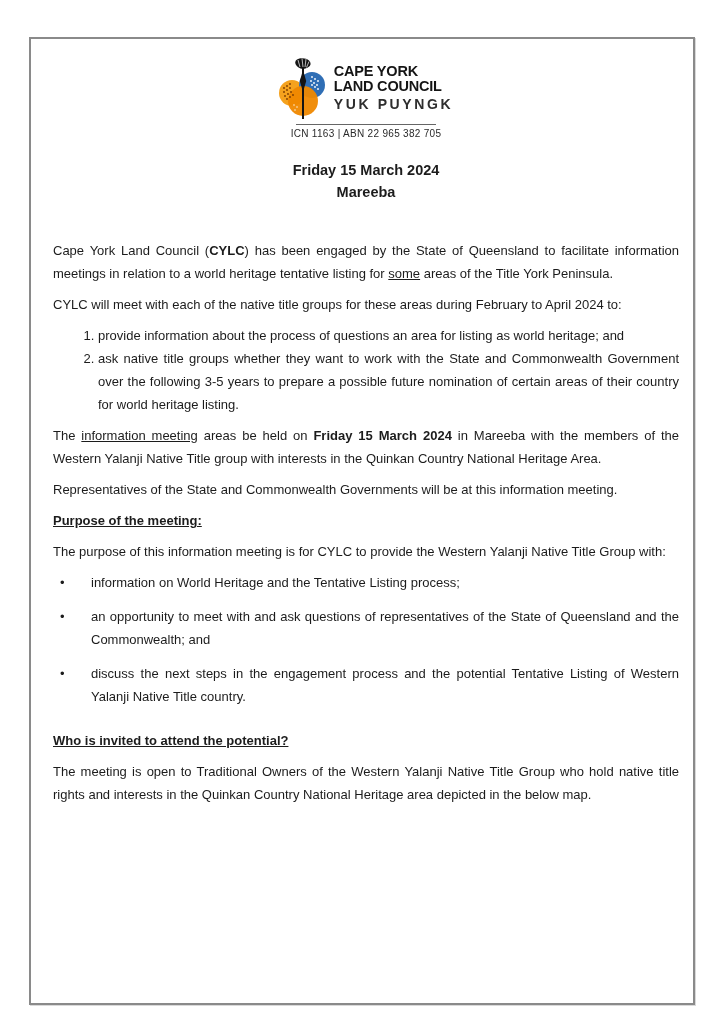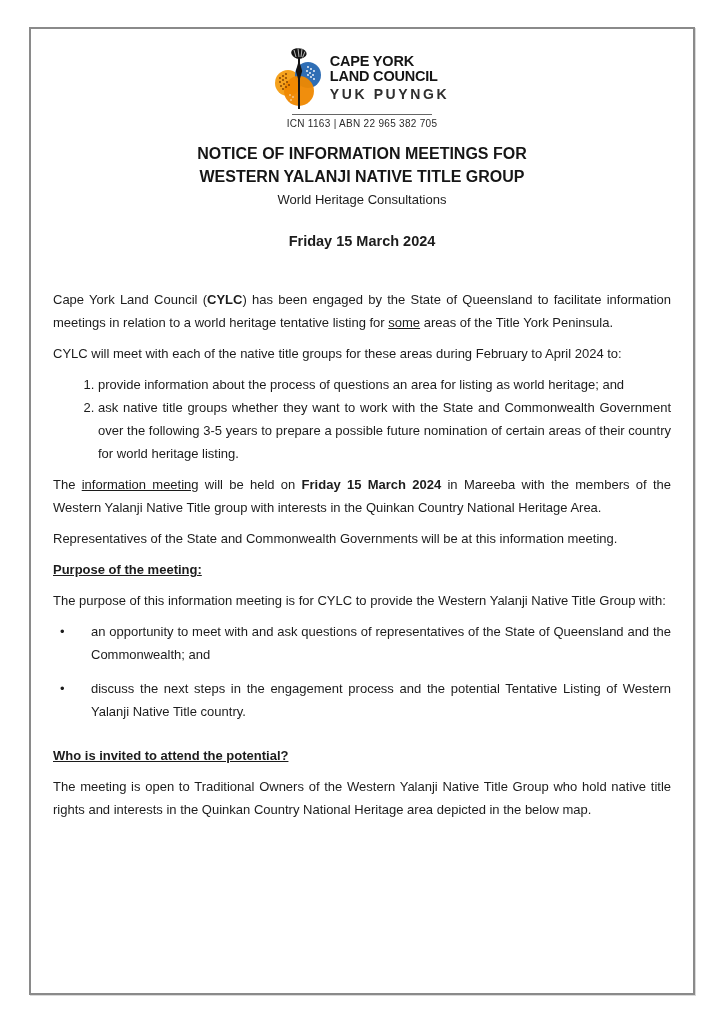--- a/index.html
+++ b/index.html
@@ -10,28 +10,28 @@
   }
   .canvas {
     width: 724px;
     height: 1024px;
     position: relative;
     background: #ffffff;
   }
   .page {
     position: absolute;
     left: 29px;
-    top: 27px;
+    top: 37px;
     width: 666px;
     height: 968px;
     box-sizing: border-box;
     background: #ffffff;
     border: 2px solid #8a8a8a;
     box-shadow: 1px 1px 0 rgba(0,0,0,0.15);
-    padding: 18px 22px 0 22px;
+    padding: 18px 14px 0 22px;
     color: #1c1c1c;
     overflow: hidden;
   }
 
   
   .logo-block { text-align: center; }
   .logo-row {
     display: flex;
     align-items: center;
     justify-content: center;
@@ -172,46 +172,43 @@
         <div class="logo-text">
           <div class="org-name">CAPE YORK</div>
           <div class="org-name">LAND COUNCIL</div>
           <div class="tagline">YUK PUYNGK</div>
         </div>
       </div>
       <div class="logo-divider"></div>
       <div class="registration">ICN 1163 | ABN 22 965 382 705</div>
     </header>
 
-    <section class="title-block">
-      <div class="doc-title">NOTICE OF INFORMATION MEETINGS FOR</div>
-      <div class="doc-title">WESTERN YALANJI NATIVE TITLE GROUP</div>
-      <div class="subtitle">World Heritage Consultations</div>
-    </section>
 
     <section class="event-block">
       <div>Friday 15 March 2024</div>
+      <div>Mareeba</div>
     </section>
 
     <div class="body-text">
       <p><span>Cape York Land Council (</span><span class="b">CYLC</span><span>) has been engaged by the State of Queensland to facilitate information meetings in relation to a world heritage tentative listing for </span><span class="u">some</span><span> areas of the Title York Peninsula.</span></p>
       <p><span>CYLC will meet with each of the native title groups for these areas during February to April 2024 to:</span></p>
 
       <ol class="num-list">
         <li><span>provide information about the process of questions an area for listing as world heritage; and</span></li>
         <li><span>ask native title groups whether they want to work with the State and Commonwealth Government over the following 3-5 years to prepare a possible future nomination of certain areas of their country for world heritage listing.</span></li>
       </ol>
 
-      <p><span>The </span><span class="u">information meeting</span><span> will be held on </span><span class="b">Friday 15 March 2024</span><span> in Mareeba with the members of the Western Yalanji Native Title group with interests in the Quinkan Country National Heritage Area.</span></p>
+      <p><span>The </span><span class="u">information meeting</span><span> areas be held on </span><span class="b">Friday 15 March 2024</span><span> in Mareeba with the members of the Western Yalanji Native Title group with interests in the Quinkan Country National Heritage Area.</span></p>
       <p><span>Representatives of the State and Commonwealth Governments will be at this information meeting.</span></p>
 
       <p><span class="b u">Purpose of the meeting:</span></p>
       <p><span>The purpose of this information meeting is for CYLC to provide the Western Yalanji Native Title Group with:</span></p>
 
       <ul class="bullet-list">
+        <li><span>information on World Heritage and the Tentative Listing process;</span></li>
         <li><span>an opportunity to meet with and ask questions of representatives of the State of Queensland and the Commonwealth; and</span></li>
         <li><span>discuss the next steps in the engagement process and the potential Tentative Listing of Western Yalanji Native Title country.</span></li>
       </ul>
 
       <p class="who-heading"><span class="b u">Who is invited to attend the potential?</span></p>
       <p><span>The meeting is open to Traditional Owners of the Western Yalanji Native Title Group who hold native title rights and interests in the Quinkan Country National Heritage area depicted in the below map.</span></p>
     </div>
 
   </div>
 </div>

